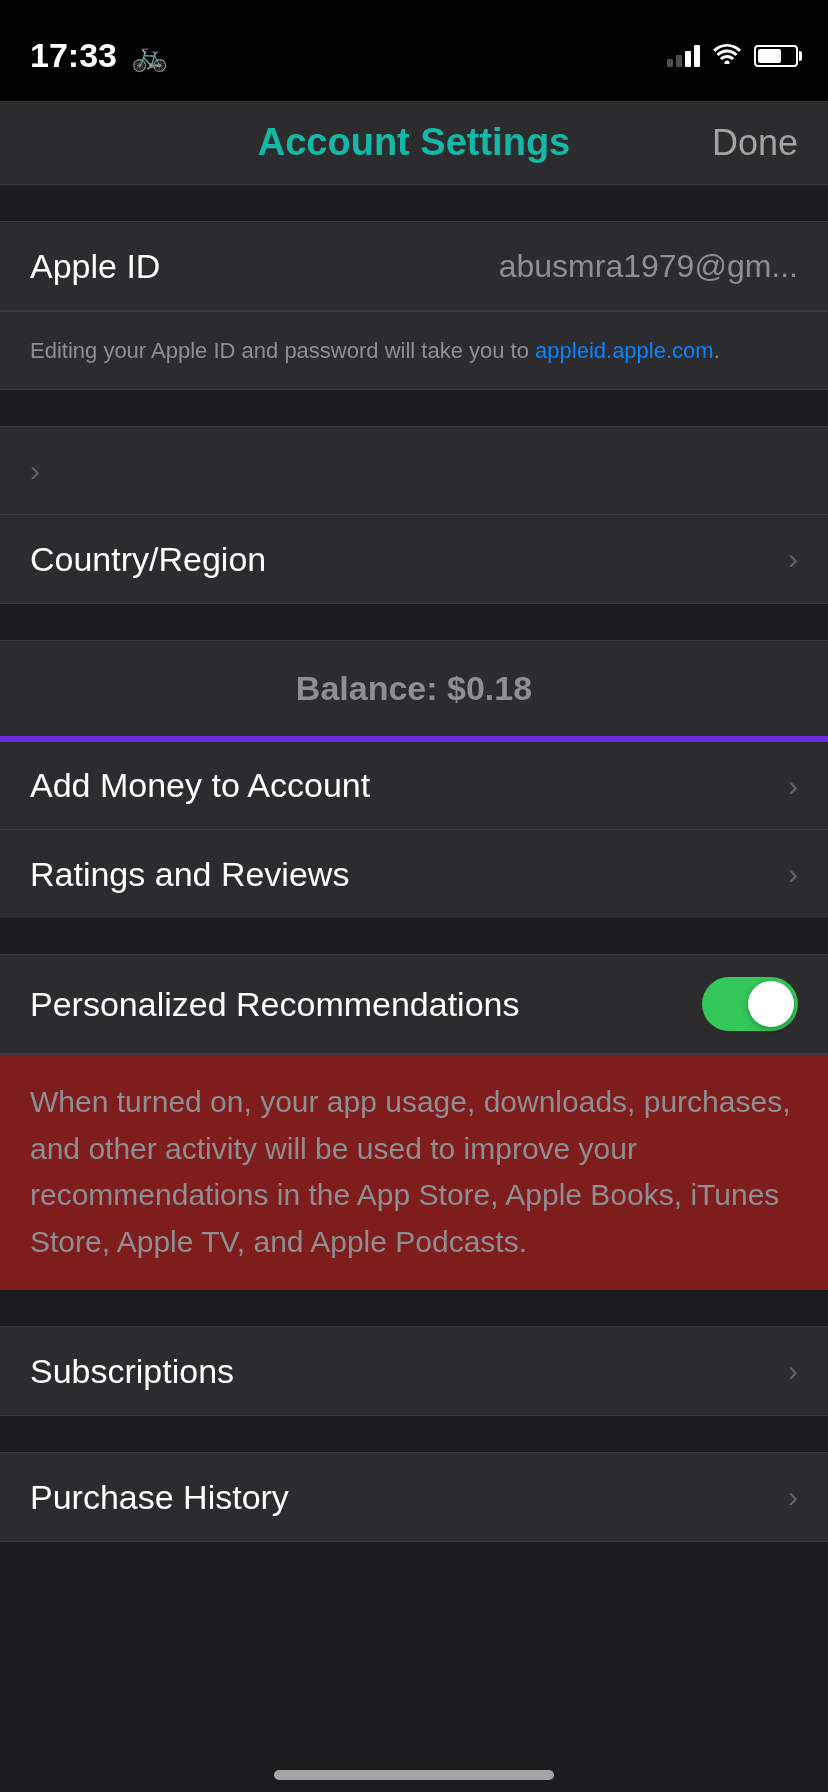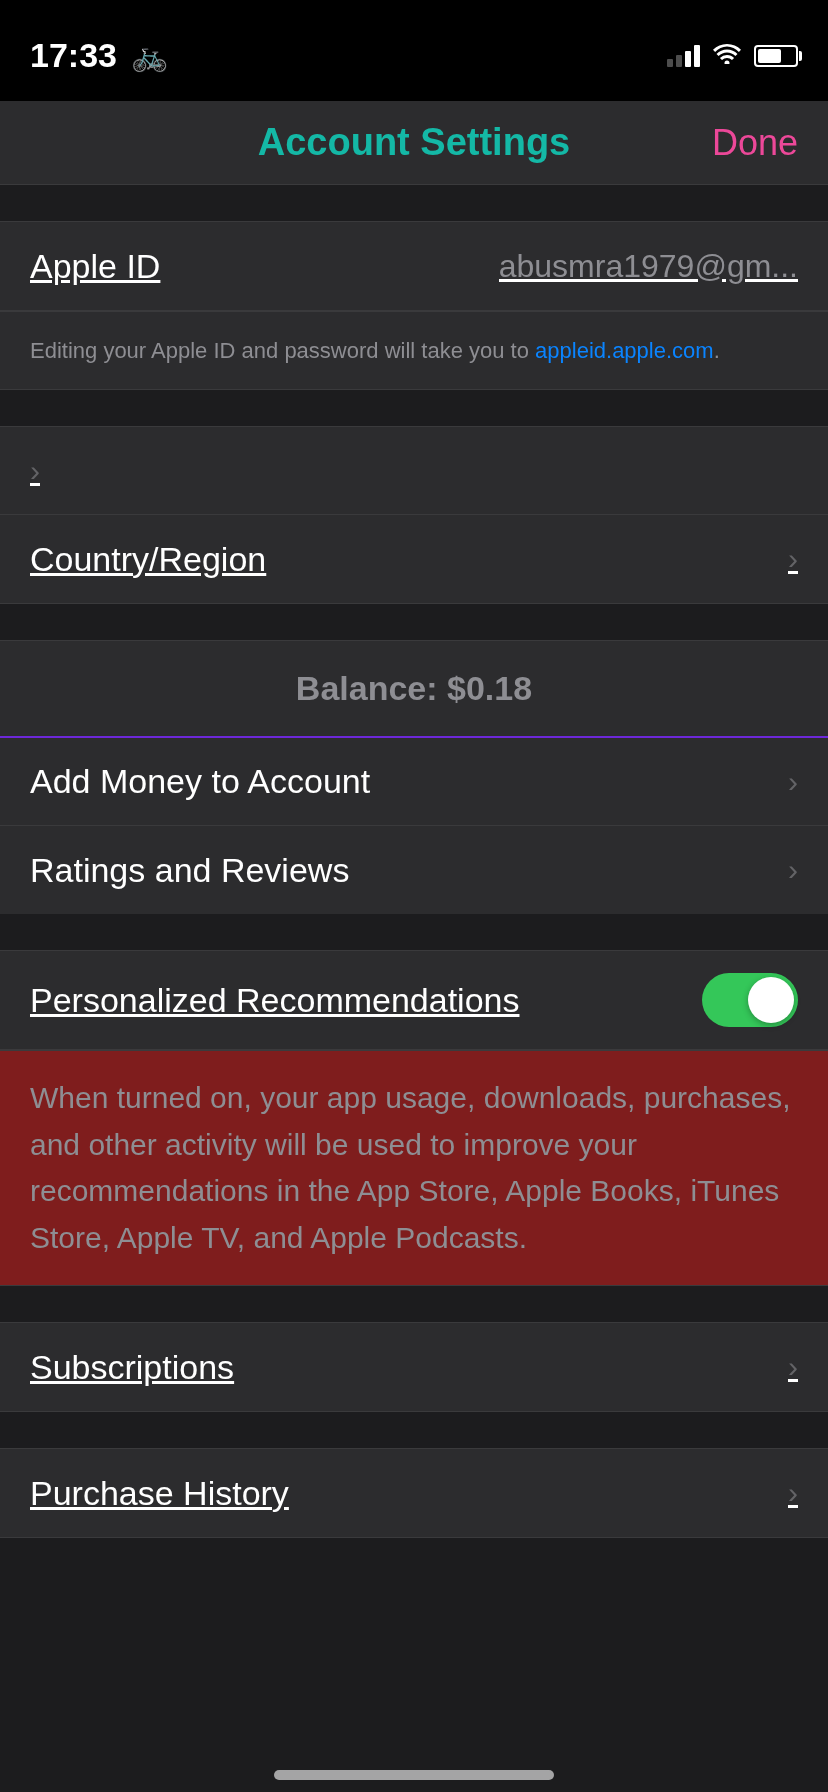--- a/index.html
+++ b/index.html
@@ -119,36 +119,35 @@
       font-weight: 700;
       color: #14b8a6;
       text-align: center;
     }
 
     .nav-done {
       position: absolute;
       right: 30px;
       font-size: 36px;
       font-weight: 400;
-      color: #ec4899;
+      color: #a3a3a3;
       cursor: pointer;
     }
 
     
     .section-gap {
       height: 36px;
       background-color: #1c1c1e;
     }
 
     
     .list-section {
       background-color: #2c2c2e;
       border-top: 1px solid #3a3a3c;
       border-bottom: 1px solid #3a3a3c;
-      text-decoration: underline;
     }
 
     .list-item {
       display: flex;
       align-items: center;
       justify-content: space-between;
       padding: 22px 30px;
       background-color: #2c2c2e;
       border-bottom: 1px solid #3a3a3c;
       min-height: 88px;
@@ -206,21 +205,21 @@
 
     
     .balance-section {
       background-color: #2c2c2e;
       border-top: 1px solid #3a3a3c;
     }
 
     .balance-row {
       padding: 28px 30px;
       text-align: center;
-      border-bottom: 2px solid #6d28d9;
+      border-bottom: 6px solid #6d28d9;
     }
 
     .balance-text {
       font-size: 34px;
       font-weight: 600;
       color: #8e8e93;
     }
 
     
     .toggle-container {

